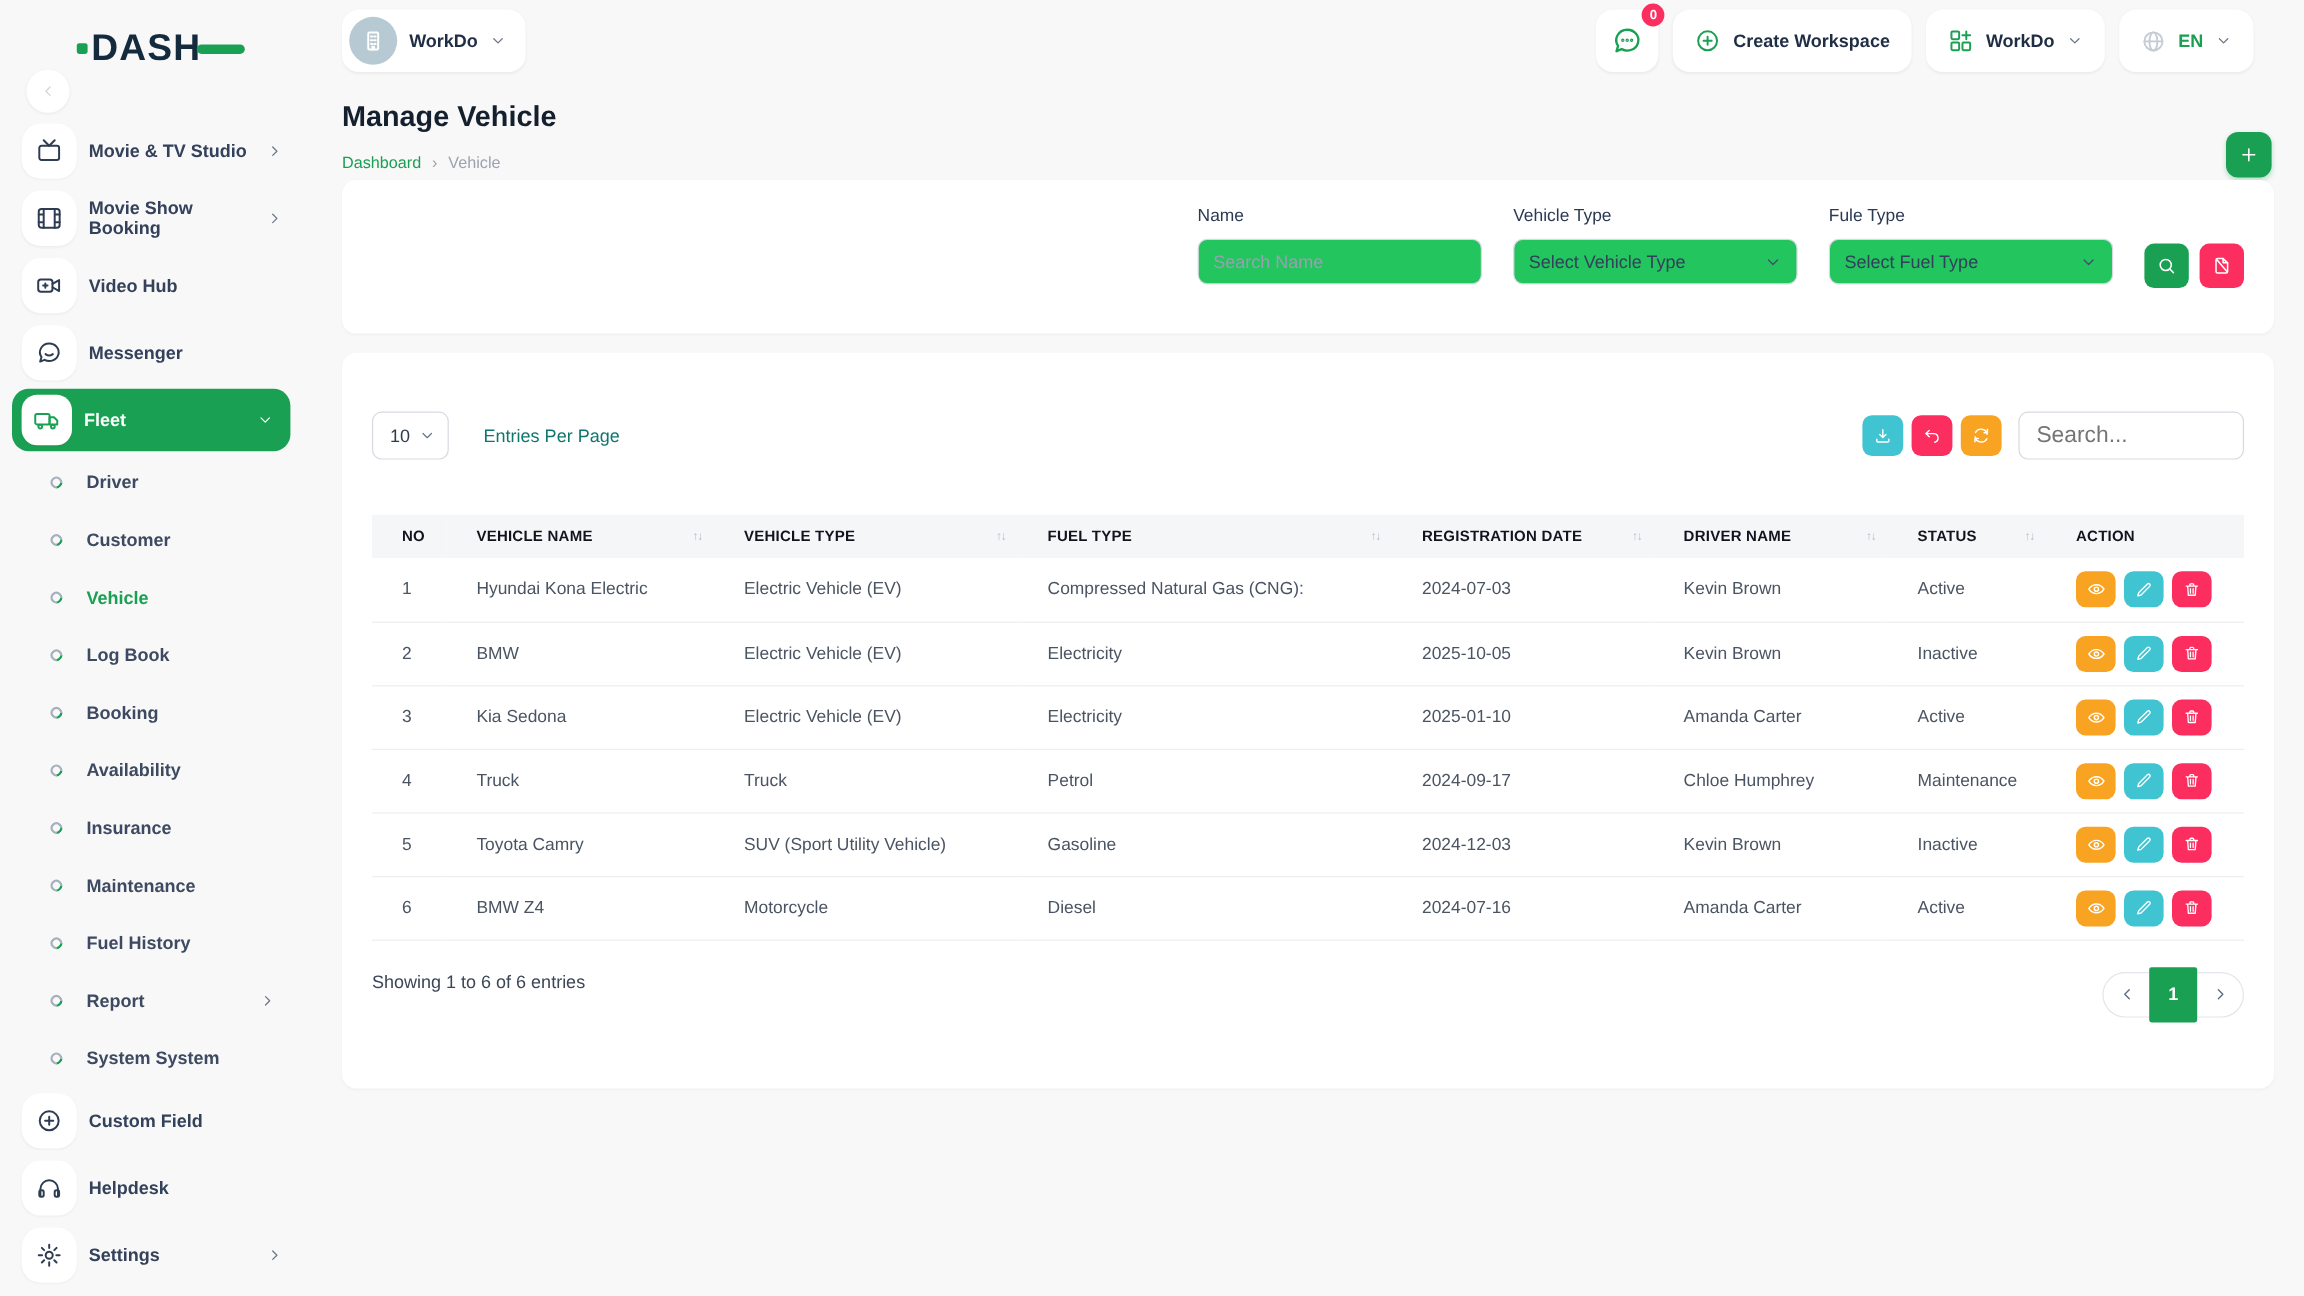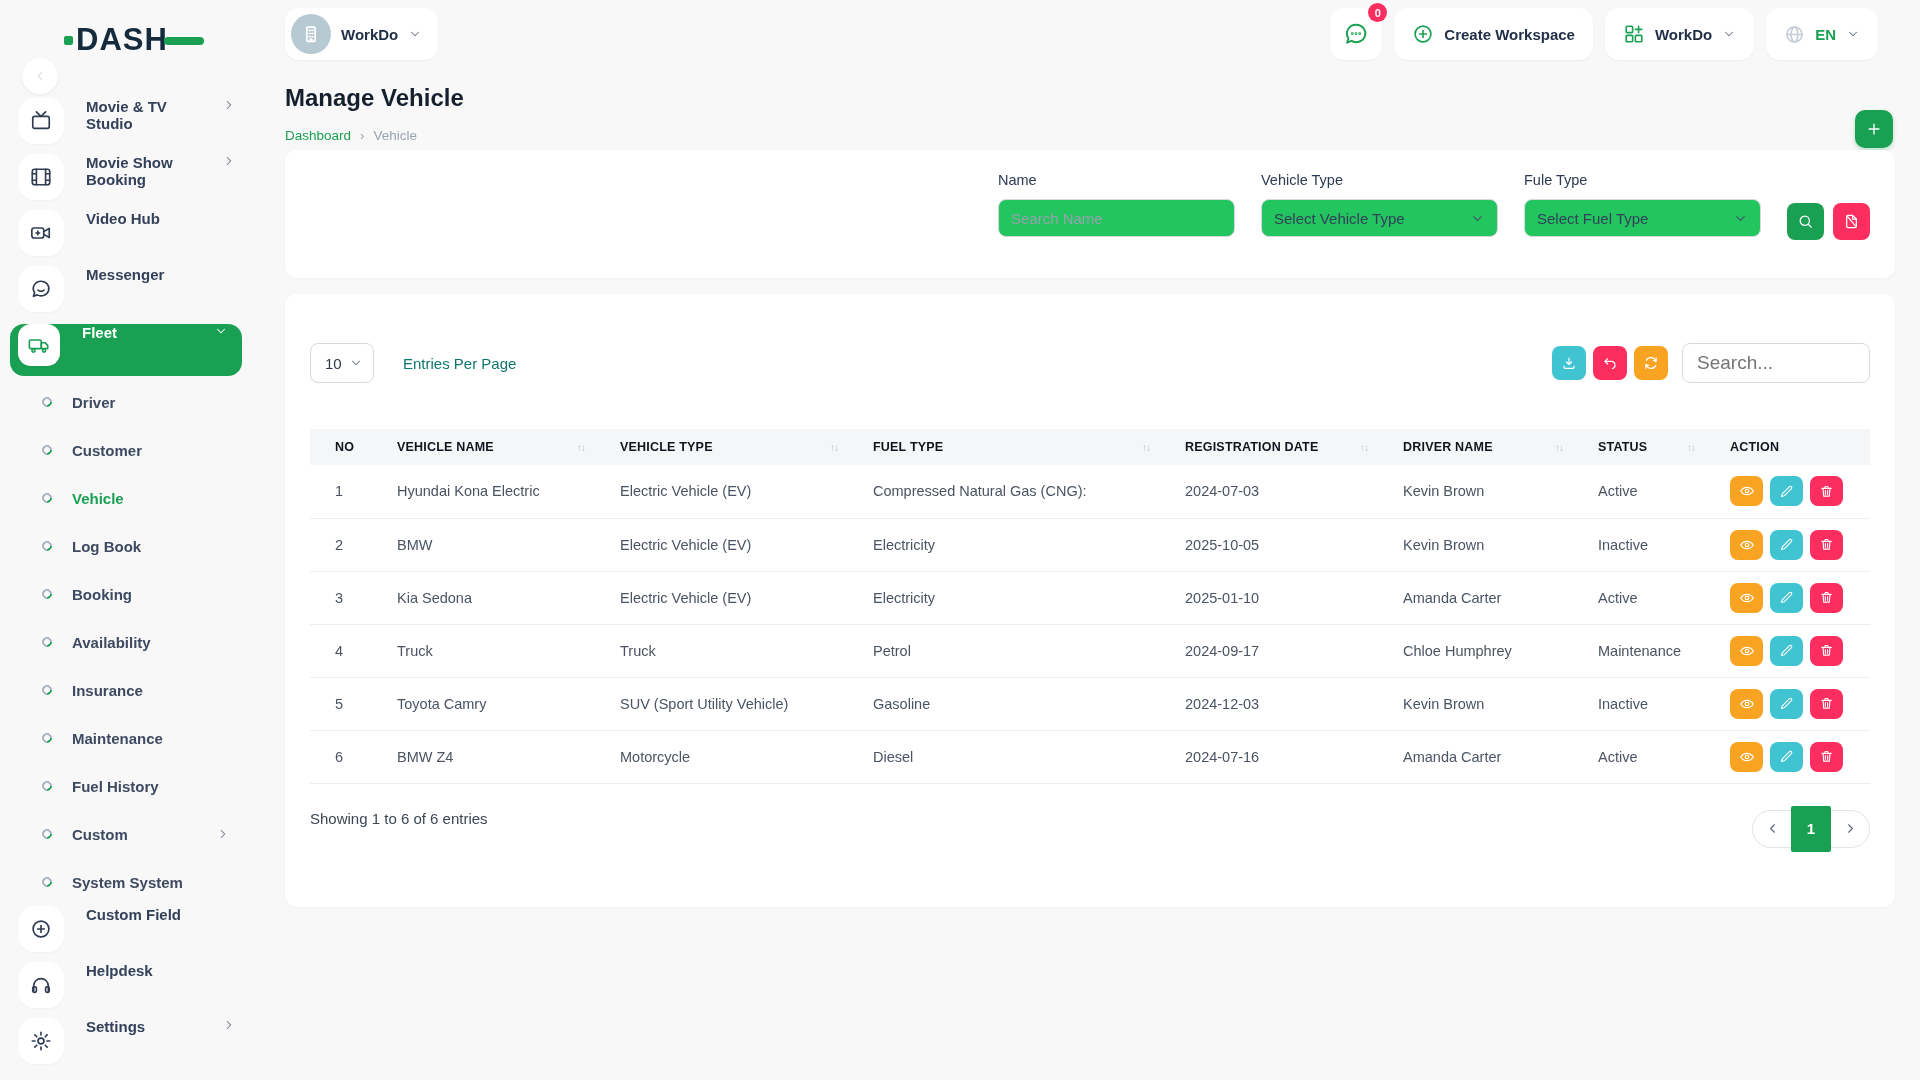--- a/index.html
+++ b/index.html
@@ -27,21 +27,21 @@
   .badge { position:absolute; top:-5px; right:-5px; min-width:19px; height:19px; border-radius:50%;
            background:#fc2d5f; color:#fff; font-size:11px; font-weight:700; display:flex; align-items:center; justify-content:center; }
   .btn-pill { height:52px; background:#fff; border-radius:14px; display:flex; align-items:center; gap:10px;
               padding:0 18px; box-shadow:0 1px 2px rgba(16,24,40,.05); }
   .lang-txt { font-size:15px; font-weight:700; color:#1aa053; }
 
   
   .side-toggle { position:absolute; left:22px; top:58px; width:36px; height:36px; border-radius:50%;
                  background:#fff; box-shadow:0 1px 3px rgba(16,24,40,.07); display:flex; align-items:center; justify-content:center; color:#cfd5dd; }
   .sidebar { position:absolute; left:0; top:98px; width:252px; }
-  .side-item { display:flex; gap:22px; height:56px; padding:0 16px 0 18px;
+  .side-item { display:flex; align-items:center; gap:10px; height:56px; padding:0 16px 0 18px;
                font-size:15px; font-weight:600; color:#33415a; cursor:pointer; }
   .tile { width:46px; height:46px; background:#fff; border-radius:16px; flex:0 0 46px;
           display:flex; align-items:center; justify-content:center; color:#2e3c52; box-shadow:0 1px 2px rgba(16,24,40,.04); }
   .side-item .chev { margin-left:auto; }
   .side-item.active { background:#1aa053; border-radius:14px; margin:2px 10px; height:52px; padding:0 14px 0 8px; color:#fff; }
   .side-item.active .tile { width:42px; height:42px; flex-basis:42px; border-radius:13px; color:#1aa053; }
   .side-item.active .chev { color:#fff; }
 
   .sub-item { display:flex; align-items:center; height:48px; padding:0 22px 0 42px;
               font-size:15px; font-weight:600; color:#3d4a61; cursor:pointer; }
@@ -294,21 +294,21 @@
   <div class="sub-item">
     <span class="bullet"></span>
     <span>Maintenance</span>
   </div>
   <div class="sub-item">
     <span class="bullet"></span>
     <span>Fuel History</span>
   </div>
   <div class="sub-item">
     <span class="bullet"></span>
-    <span>Custom</span>
+    <span>Report</span>
     <span class="chev">
       <svg class="ic" width="14" height="14" viewBox="0 0 24 24">
           <path d="M9 6l6 6-6 6"></path>
         </svg>
     </span>
   </div>
   <div class="sub-item">
     <span class="bullet"></span>
     <span>System System</span>
   </div>

